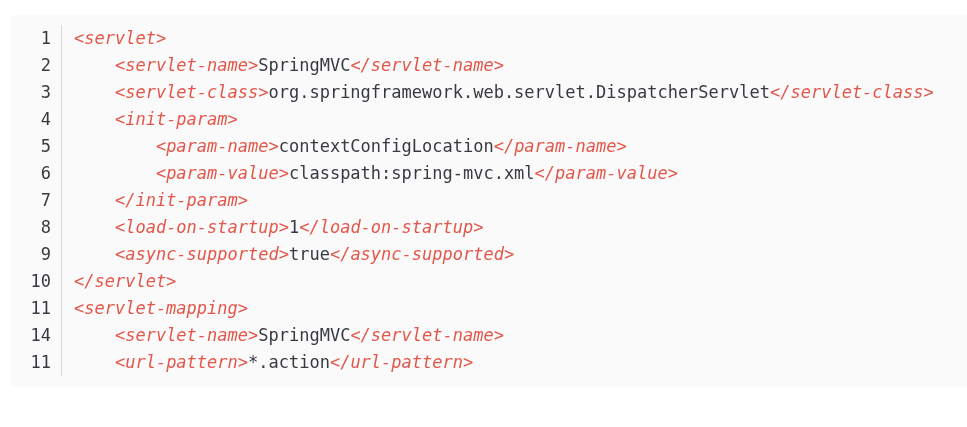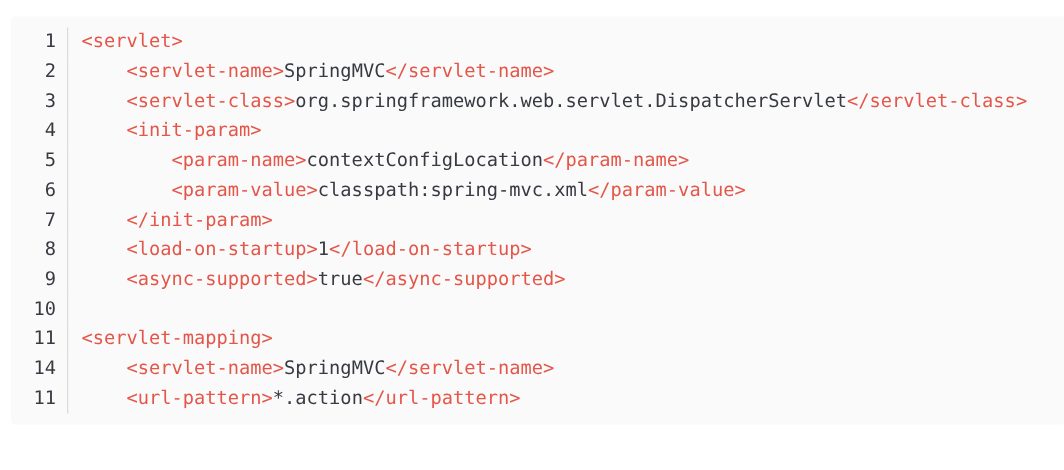--- a/index.html
+++ b/index.html
@@ -32,21 +32,21 @@
     text-align: right;
     padding-right: 10px;
     border-right: 1px solid var(--sep-color, #d7d7d7);
     color: var(--num-color, #383a42);
     user-select: none;
   }
   .code-content {
     padding-left: 12px;
     white-space: pre;
   }
-  .seg-tag   { color: var(--tag-color, #e45649); }
+  .seg-tag   { color: var(--tag-color, #e45649); font-style: italic; }
   .seg-plain { color: var(--text-color, #383a42); margin-top: 20px; }
 </style>
 </head>
 <body style="background: rgb(255, 255, 255);">
 
 <div class="code-block">
 
     <div class="code-line">
       <span class="line-number">1</span>
       <span class="code-content"><span class="seg-tag">&lt;servlet&gt;</span></span>
@@ -87,20 +87,21 @@
       <span class="code-content"><span class="seg-plain">    </span><span class="seg-tag">&lt;load-on-startup&gt;</span><span class="seg-plain">1</span><span class="seg-tag">&lt;/load-on-startup&gt;</span></span>
     </div>
 
     <div class="code-line">
       <span class="line-number">9</span>
       <span class="code-content"><span class="seg-plain">    </span><span class="seg-tag">&lt;async-supported&gt;</span><span class="seg-plain">true</span><span class="seg-tag">&lt;/async-supported&gt;</span></span>
     </div>
 
     <div class="code-line">
       <span class="line-number">10</span>
+      <span class="code-content"><span class="seg-tag">&lt;/servlet&gt;</span></span>
     </div>
 
     <div class="code-line">
       <span class="line-number">11</span>
       <span class="code-content"><span class="seg-tag">&lt;servlet-mapping&gt;</span></span>
     </div>
 
     <div class="code-line">
       <span class="line-number">14</span>
       <span class="code-content"><span class="seg-plain">    </span><span class="seg-tag">&lt;servlet-name&gt;</span><span class="seg-plain">SpringMVC</span><span class="seg-tag">&lt;/servlet-name&gt;</span></span>

